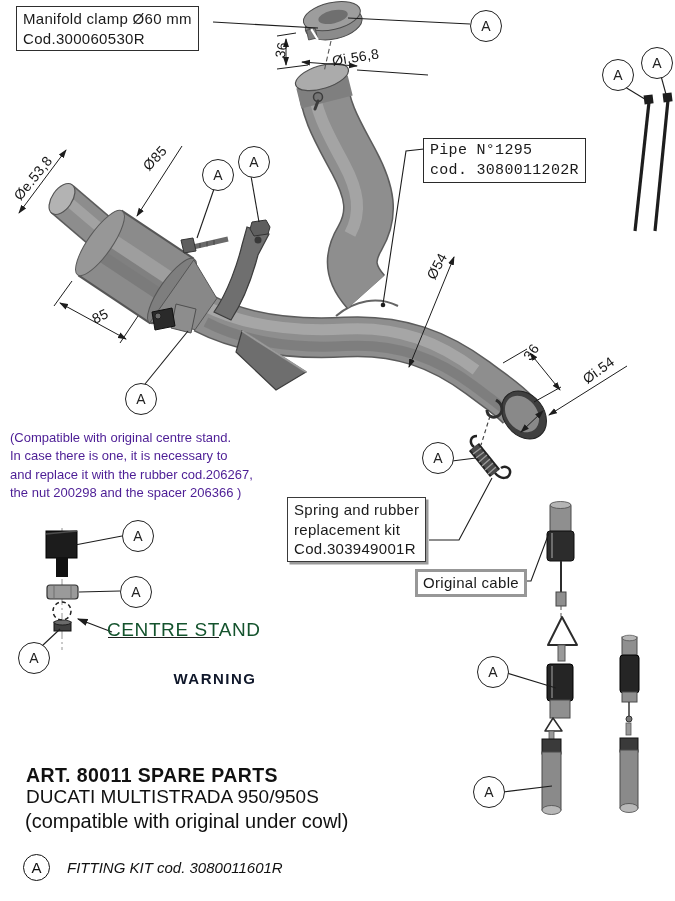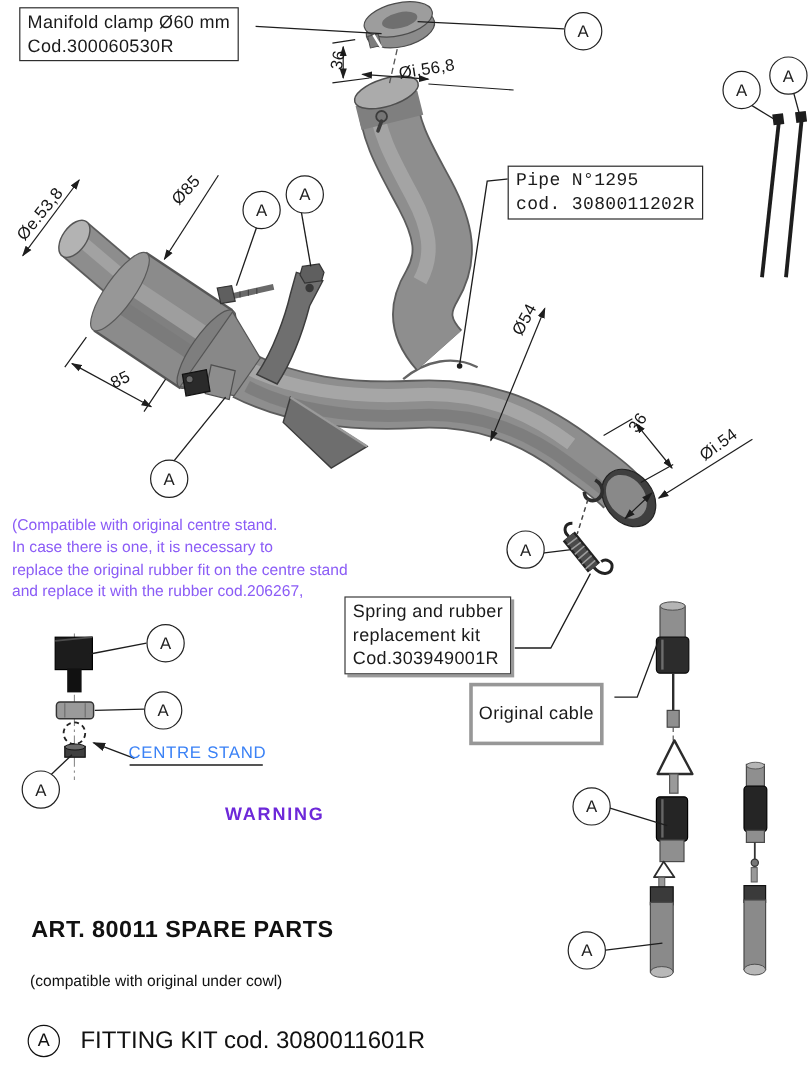--- a/index.html
+++ b/index.html
@@ -5,39 +5,39 @@
   html,body{margin:0;padding:0;background:#fff;}
   .canvas{position:relative;width:675px;height:901px;background:#ffffff;overflow:hidden;
           font-family:"Liberation Sans",sans-serif;color:#111;border-radius:32px;}
   svg.drawing{position:absolute;left:0;top:0;}
   .box{position:absolute;background:#fff;padding:2px 6px;font-size:15px;line-height:1.3;
        letter-spacing:.3px;white-space:nowrap;color:#1a1a1a;}
   .box div{white-space:nowrap;}
   #box-manifold{left:16px;top:6px;border:1.4px solid #2e2e2e;}
   #box-pipe{left:423px;top:138px;border:1.6px solid #2a2a2a;font-family:Liberation Mono, monospace;}
   #box-spring{left:287px;top:497px;border:1.4px solid #3a3a3a;box-shadow:2.5px 2.5px 0 #9a9a9a;}
-  #box-cable{left:391px;top:569px;border:3px solid #979797;padding:13px 5px;}
+  #box-cable{left:415px;top:569px;border:3px solid #979797;padding:1px 5px;}
   .mk{position:absolute;width:30px;height:30px;border:1.4px solid #222;border-radius:50%;
       background:#fff;display:flex;align-items:center;justify-content:center;
       font-size:14px;color:#222;letter-spacing:0;}
   .dim{position:absolute;font-size:14px;color:#151515;letter-spacing:.3px;white-space:nowrap;
        transform-origin:center center;}
-  .note{position:absolute;left:10px;top:429px;font-size:13px;line-height:1.42;color:#8b5cf6;}
+  .note{position:absolute;left:10px;top:429px;font-size:13px;line-height:1.42;color:#4c1d95;}
   .note div{white-space:nowrap;}
-  #centre-stand-label{position:absolute;left:107px;top:619px;font-size:14px;letter-spacing:.6px;color:#3b82f6;}
-  .warnwrap{position:absolute;left:0;top:670px;width:430px;text-align:center;color:#6d28d9;padding-left:14px;}
+  #centre-stand-label{position:absolute;left:107px;top:619px;font-size:19px;letter-spacing:.6px;color:#14532d;}
+  .warnwrap{position:absolute;left:0;top:670px;width:430px;text-align:center;color:#0f172a;}
   .warnwrap .wt{font-weight:bold;font-size:15px;letter-spacing:1.5px;margin-bottom:4px;}
   .warnwrap .wl{font-size:14px;letter-spacing:.2px;line-height:1.3;white-space:nowrap;}
   #art-line{position:absolute;left:26px;top:764px;font-size:19.5px;font-weight:bold;letter-spacing:.4px;white-space:nowrap;}
   #model-line{position:absolute;left:26px;top:786px;font-size:19px;white-space:nowrap;}
-  #model-note{position:absolute;left:25px;top:810px;font-size:13px;white-space:nowrap;}
+  #model-note{position:absolute;left:25px;top:810px;font-size:20px;white-space:nowrap;}
   #fit-row{position:absolute;left:23px;top:854px;display:flex;align-items:center;gap:17px;}
   #fit-circle{width:25px;height:25px;border:1.7px solid #111;border-radius:50%;
       display:flex;align-items:center;justify-content:center;font-size:15px;}
-  #fit-text{font-size:20px;white-space:nowrap;}
+  #fit-text{font-size:15px;white-space:nowrap;font-style:italic;}
 </style>
 </head>
 <body>
 
 <div class="canvas">
 
 <svg class="drawing" width="675" height="901" viewBox="0 0 675 901">
   <defs>
     <marker id="ae" orient="auto" markerWidth="9" markerHeight="7" refX="8" refY="3" viewBox="0 0 9 6">
       <path d="M0,0 L9,3 L0,6 Z" fill="#1d1d1d"></path>
@@ -268,28 +268,29 @@
 <div class="dim" style="left:92px;top:308px;transform:rotate(-26deg)">85</div>
 <div class="dim" style="left:423px;top:258px;transform:rotate(-62deg)">Ø54</div>
 <div class="dim" style="left:523px;top:344px;transform:rotate(-55deg)">36</div>
 <div class="dim" style="left:581px;top:362px;transform:rotate(-36deg)">Øi.54</div>
 
 <div id="centre-stand-label">CENTRE STAND</div>
 
 <div class="note">
   <div>(Compatible with original centre stand.</div>
   <div>In case there is one, it is necessary to</div>
-  <div>replace the original rubber fit on the centre stand</div>
   <div>and replace it with the rubber cod.206267,</div>
+  <div>the nut 200298 and the spacer 206366 )</div>
 </div>
 
 <div class="warnwrap">
   <div class="wt">WARNING</div>
 </div>
 
 <div id="art-line">ART. 80011 SPARE PARTS</div>
+<div id="model-line">DUCATI MULTISTRADA 950/950S</div>
 <div id="model-note">(compatible with original under cowl)</div>
 <div id="fit-row">
   <div id="fit-circle">A</div>
   <div id="fit-text">FITTING KIT cod. 3080011601R</div>
 </div>
 
 </div>
 
 </body></html>

